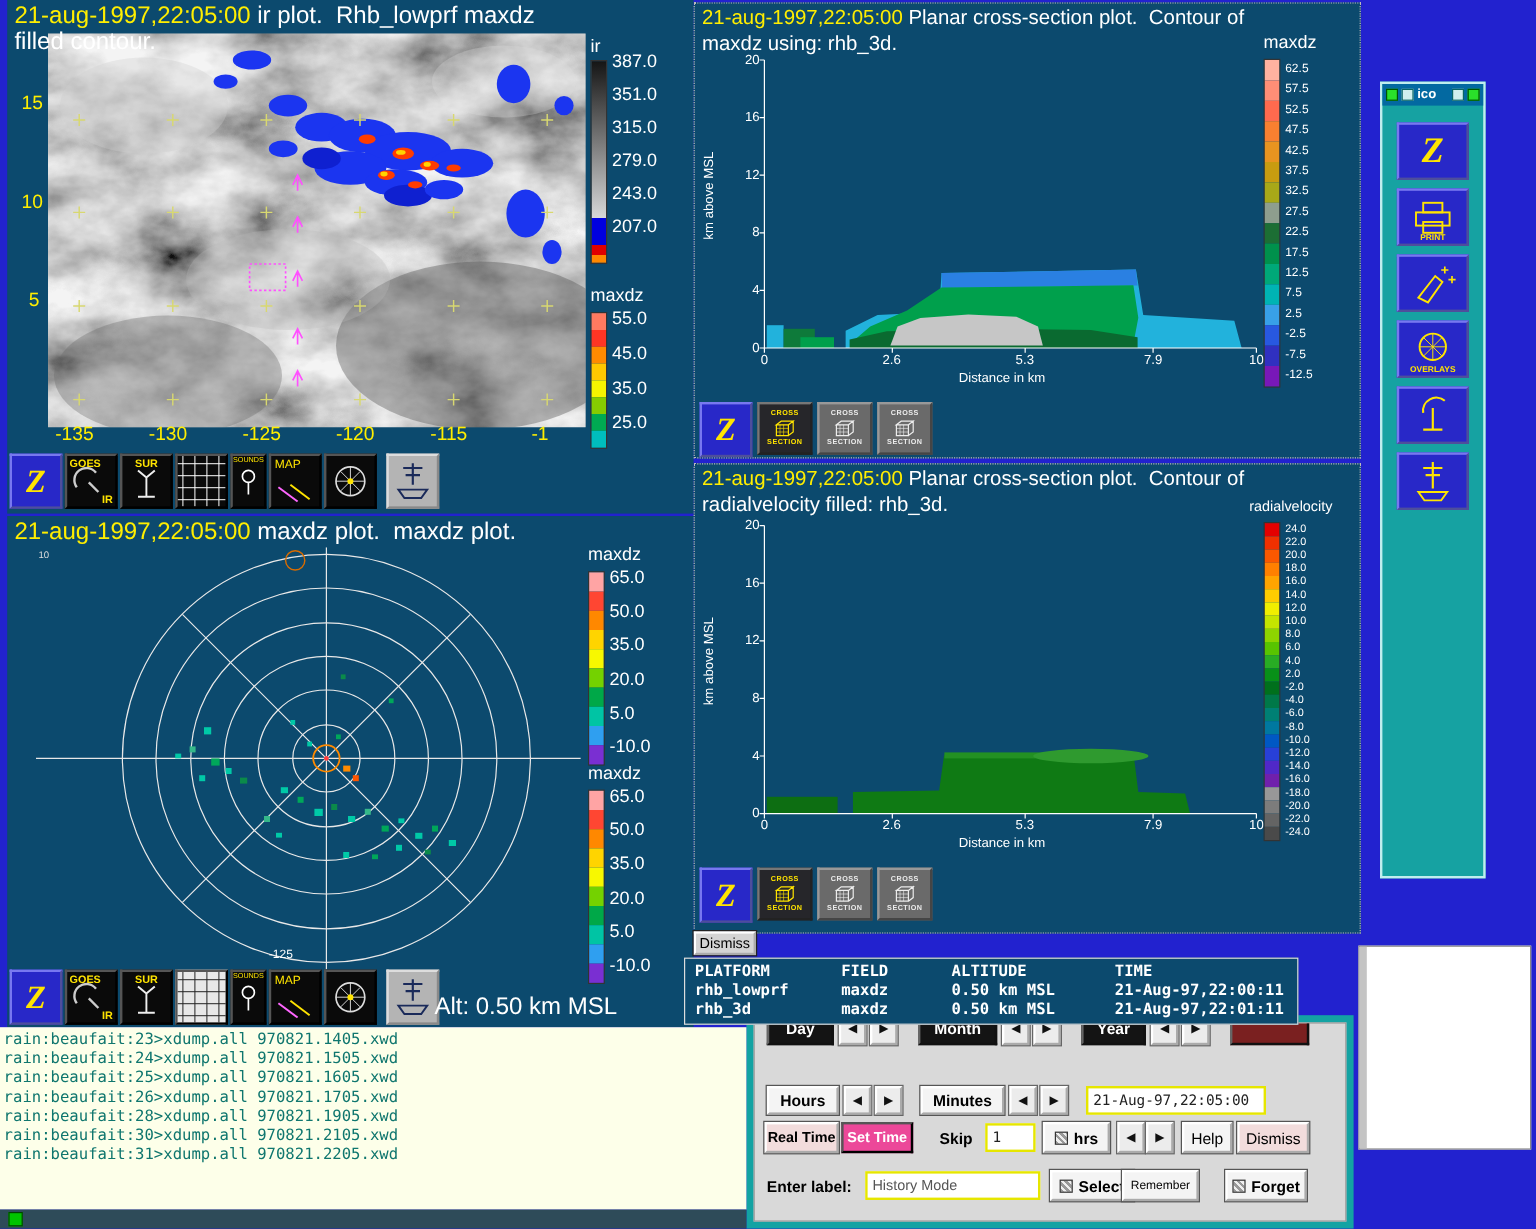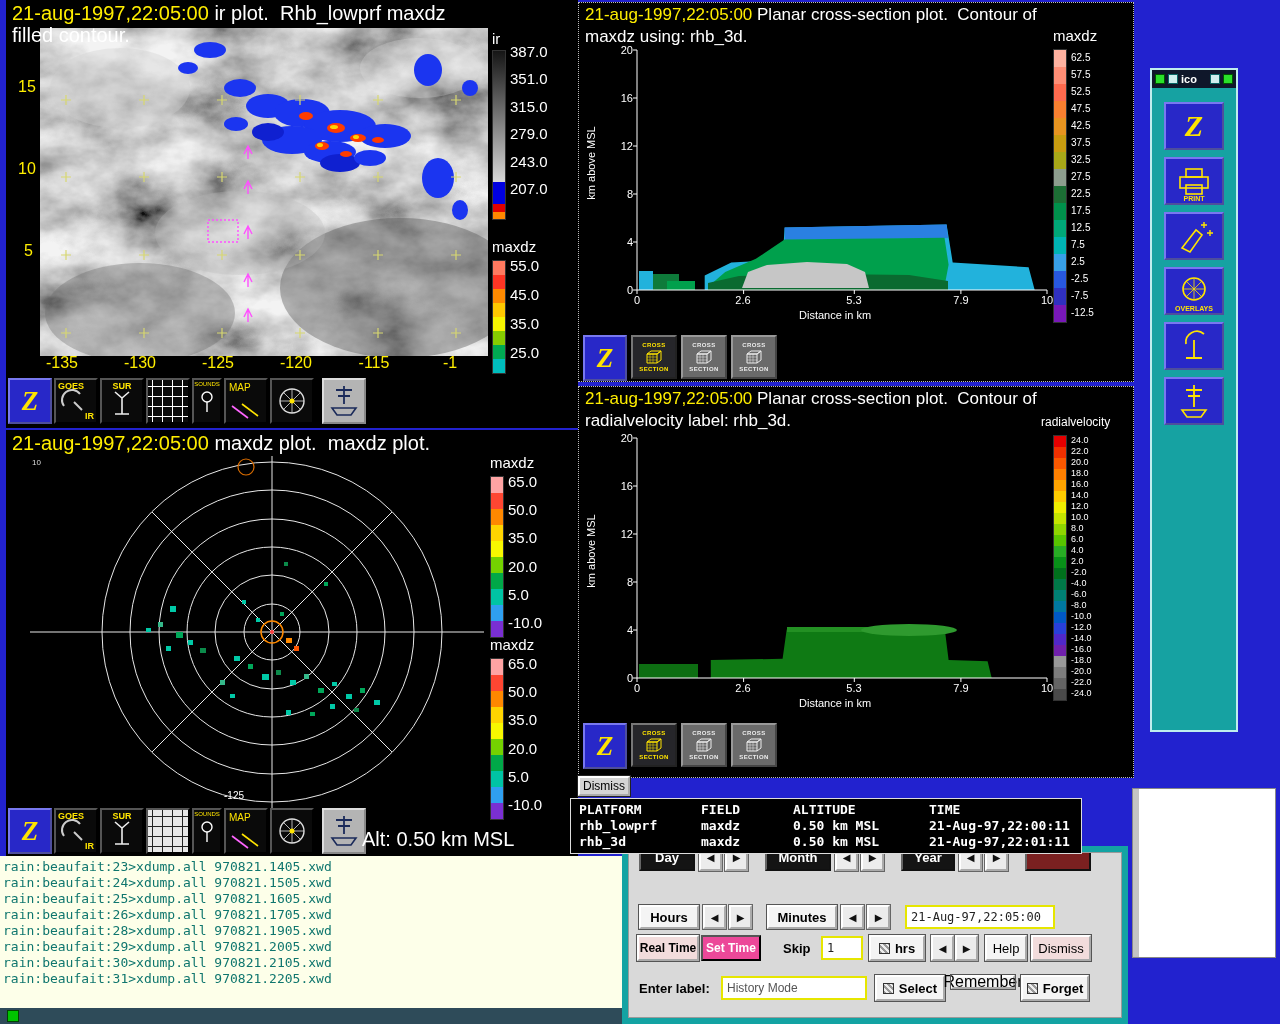--- a/index.html
+++ b/index.html
@@ -1,17 +1,17 @@
 <!DOCTYPE html>
 <html><head>
 <meta charset="utf-8">
 <style>
 *{margin:0;padding:0;box-sizing:border-box}
 html,body{width:1280px;height:1024px;overflow:hidden;background:#2222cf;font-family:"Liberation Sans",sans-serif;position:relative}
-.win{position:absolute;background:#000000;color:#fff}
+.win{position:absolute;background:#0c4a6e;color:#fff}
 .wtitle{position:absolute;left:6px;top:2px;z-index:5;font-size:20px;white-space:pre;color:#fff;pointer-events:none}
 .wtitle2{position:absolute;left:6px;top:24px;z-index:5;font-size:20px;white-space:pre;color:#fff;pointer-events:none}
 .t-yellow{color:#ffee00}
 .xt{font-size:17px}
 
 .cbar{position:absolute;width:14px;border:1px solid #333}
 .cbcell{width:100%}
 .cells-irmx .cbcell{height:14px}
 .cells-ppi .cbcell{height:16px}
 .cells-x1 .cbcell{height:17px}
@@ -69,21 +69,21 @@
 .dfield{position:absolute;background:#fff;border:2px solid #e6e600;font:12px "DejaVu Sans Mono",monospace;color:#222;display:flex;align-items:center;padding-left:4px}
 .dlabel{position:absolute;font-size:13px;font-weight:bold;color:#000;display:flex;align-items:center}
 .chk{display:inline-block;width:11px;height:11px;border:1px solid #333;background:repeating-linear-gradient(45deg,#999 0 2px,#eee 2px 4px);margin-right:5px;flex:0 0 auto}
 
 #xterm{position:absolute;left:0;top:856px;width:622px;height:152px;background:#fdffe9;z-index:25;padding:3px 0 0 3px}
 .xline{font:13px "DejaVu Sans Mono",monospace;color:#0f766e;height:16px;line-height:16px;white-space:pre}
 #taskbar{position:absolute;left:0;top:1008px;width:622px;height:16px;background:#2e4b59;z-index:25}
 #taskbar .greensq{position:absolute;left:7px;top:2px;width:12px;height:12px;background:#00c400;border:1px solid #004400}
 
 #palette{position:absolute;left:1150px;top:68px;width:88px;height:664px;background:#16a2a2;border:2px solid #bfeeee;z-index:6}
-.pal-title{height:18px;display:flex;align-items:center;gap:3px;padding:0 3px;background:#0f172a}
+.pal-title{height:18px;display:flex;align-items:center;gap:3px;padding:0 3px;background:#0369a1}
 .pal-sq{width:10px;height:10px;background:#cfeeee;border:1px solid #0a6666}
 .pal-sq.green{background:#2ae02a;border-color:#005500}
 .pal-title span.pt{color:#fff;font-size:11px;font-weight:bold;flex:1 1 auto}
 .pal-col{display:flex;flex-direction:column;align-items:center;gap:7px;padding-top:14px}
 .pal-btn{width:60px;height:48px;background:#2828c8;border:2px outset #7878f0;position:relative;display:flex;align-items:center;justify-content:center;cursor:pointer}
 .pal-btn .zz{color:#ffe400;font:italic bold 30px "Liberation Serif",serif}
 .pal-label{position:absolute;bottom:1px;left:0;right:0;text-align:center;font-size:7px;font-weight:bold;color:#ffe400}
 
 #float-dismiss{position:absolute;left:578px;top:776px;width:52px;height:20px;background:#d4d4d4;border:2px outset #fff;outline:1px solid #222;font-size:12px;color:#000;display:flex;align-items:center;justify-content:center;z-index:15;cursor:pointer}
 #win-white{position:absolute;left:1132px;top:788px;width:144px;height:170px;background:#fff;border:1px solid #888;z-index:5}
@@ -500,21 +500,21 @@
           <path d="M4 6 L8 3 L18 3 L14 6 Z M4 6 L14 6 L14 15 L4 15 Z M14 6 L18 3 L18 12 L14 15" fill="none" stroke="currentColor" stroke-width="1"></path>
           <path d="M4 9 L14 9 M4 12 L14 12 M7 6 L7 15 M10 6 L10 15" stroke="currentColor" stroke-width="0.5"></path>
         </svg>
       <span class="xs-t">SECTION</span>
     </div>
   </div>
 </div>
 
 <div class="win" id="win-x2" style="left:578px;top:386px;width:556px;height:392px;border:1px dotted #bbb">
   <div class="wtitle xt"><span class="t-yellow">21-aug-1997,22:05:00</span><span class="xt"> Planar cross-section plot.  Contour of</span></div>
-  <div class="wtitle2 xt">radialvelocity label: rhb_3d.</div>
+  <div class="wtitle2 xt">radialvelocity filled: rhb_3d.</div>
 
   <div class="plotwrap" style="left:30px;top:46px;width:440px;height:290px">
     <svg width="440" height="290" viewBox="0 0 440 290">
       <rect x="30" y="231" width="59" height="14" fill="#0d6e12"></rect>
       <polygon points="101.8,245 101.8,227 173.6,225.8 177.7,196.4 335.5,194 339.6,227 378.6,228.2 382.7,245" fill="#0f7a14"></polygon>
       <rect x="178" y="194" width="158" height="5" fill="#239023"></rect>
       <ellipse cx="300" cy="197" rx="48" ry="6" fill="#2f9a2f"></ellipse>
       <path d="M28 5 V245 H438" stroke="#ffffff" stroke-width="1" fill="none"></path>
       <path d="M24 5 H28 M24 53 H28 M24 101 H28 M24 149 H28 M24 197 H28 M24 245 H28 M28 245 V249 M134.6 245 V249 M245.3 245 V249 M351.9 245 V249 M438 245 V249" stroke="#ffffff" stroke-width="1"></path>
     </svg>
@@ -704,21 +704,21 @@
       <div class="dbtn" style="left:356px;width:42px;height:26px;font-weight:normal">Help</div>
       <div class="dbtn pink" style="left:402px;width:60px;height:26px;font-weight:normal">Dismiss</div>
     </div>
     <div class="drow" style="top:122px;height:26px">
       <div class="dlabel" style="left:10px;height:26px">Enter label:</div>
       <div class="dfield" style="left:92px;width:146px;height:24px;top:1px;color:#555;font-family:'Liberation Sans',sans-serif">History Mode</div>
       <div class="dbtn" style="left:246px;width:70px;height:26px">
           <span class="chk"></span>
           <span>Select</span>
         </div>
-      <div class="dbtn plain" style="left:322px;width:64px;height:14px;font-size:16px">Remember</div>
+      <div class="dbtn plain" style="left:306px;width:64px;height:26px;font-size:10px">Remember</div>
       <div class="dbtn" style="left:392px;width:68px;height:26px">
           <span class="chk"></span>
           <span>Forget</span>
         </div>
     </div>
   </div>
 </div>
 
 <div id="win-white">
   <div class="wscroll"></div>
@@ -772,20 +772,19 @@
   </div>
 </div>
 
 <div id="xterm">
   <div>
       <div class="xline">rain:beaufait:23&gt;xdump.all 970821.1405.xwd</div>
       <div class="xline">rain:beaufait:24&gt;xdump.all 970821.1505.xwd</div>
       <div class="xline">rain:beaufait:25&gt;xdump.all 970821.1605.xwd</div>
       <div class="xline">rain:beaufait:26&gt;xdump.all 970821.1705.xwd</div>
       <div class="xline">rain:beaufait:28&gt;xdump.all 970821.1905.xwd</div>
-      <div class="xline">rain:beaufait:29&gt;xdump.all 970821.2005.xwd</div>
       <div class="xline">rain:beaufait:30&gt;xdump.all 970821.2105.xwd</div>
       <div class="xline">rain:beaufait:31&gt;xdump.all 970821.2205.xwd</div>
     </div>
 </div>
 <div id="taskbar">
   <div class="greensq"></div>
 </div>
 
 </body></html>

